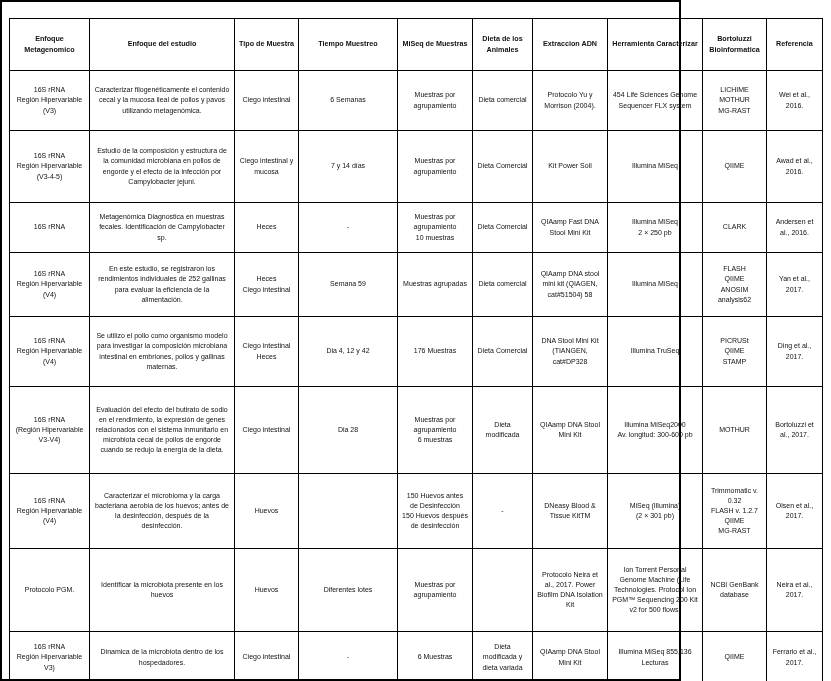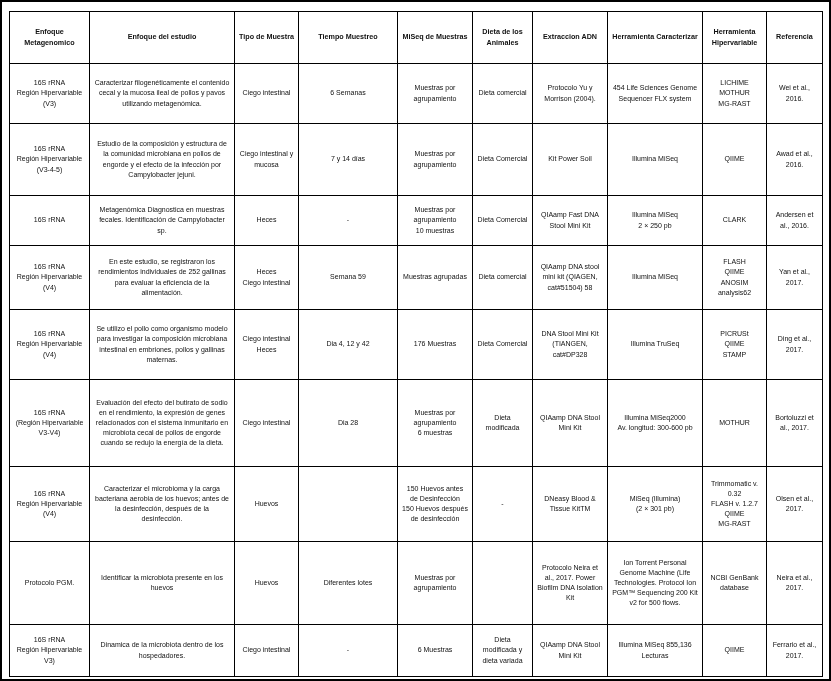--- a/index.html
+++ b/index.html
@@ -2,25 +2,25 @@
 <html><head>
 <meta charset="utf-8">
 <style>
   html, body {
     margin: 0;
     padding: 0;
     background: #ffffff;
     font-family: "Liberation Sans", sans-serif;
   }
   .page {
-    width: 831px;
+    width: 681px;
     height: 681px;
     box-sizing: border-box;
     border: 2px solid #000;
-    padding: 9px 7px;
+    padding: 16px 7px;
     background: #fff;
     position: relative;
   }
   table.meta-table {
     width: 100%;
     height: 100%;
     border-collapse: collapse;
     table-layout: fixed;
     border: 1.5px solid #000;
   }
@@ -70,21 +70,21 @@
     <thead>
       <tr>
           <th>Enfoque Metagenomico</th>
           <th>Enfoque del estudio</th>
           <th>Tipo de Muestra</th>
           <th>Tiempo Muestreo</th>
           <th>MiSeq de Muestras</th>
           <th>Dieta de los Animales</th>
           <th>Extraccion ADN</th>
           <th>Herramienta Caracterizar</th>
-          <th>Herramienta Hipervariable</th>
+          <th>Bortoluzzi Bioinformatica</th>
           <th>Referencia</th>
         </tr>
     </thead>
     <tbody>
         <tr style="height: 60px;">
           <td>16S rRNA
 Región Hipervariable
 (V3)</td>
           <td>Caracterizar filogenéticamente el contenido cecal y la mucosa ileal de pollos y pavos utilizando metagenómica.</td>
           <td>Ciego intestinal</td>

